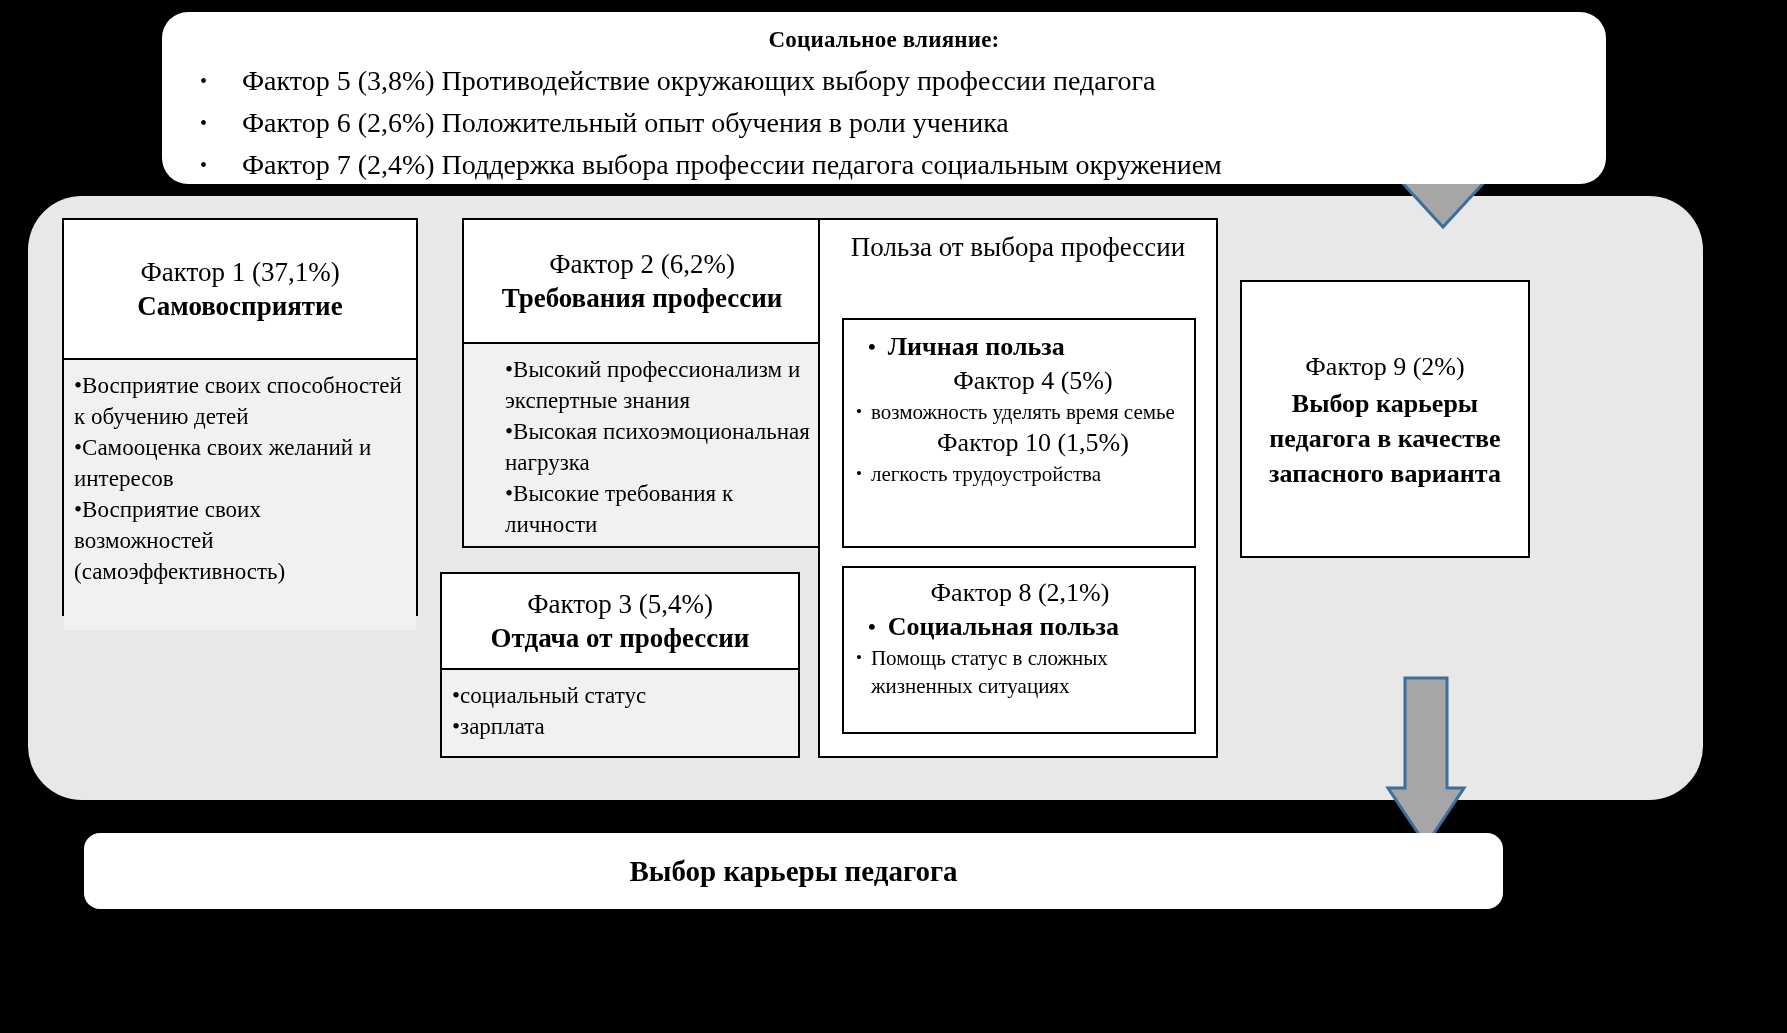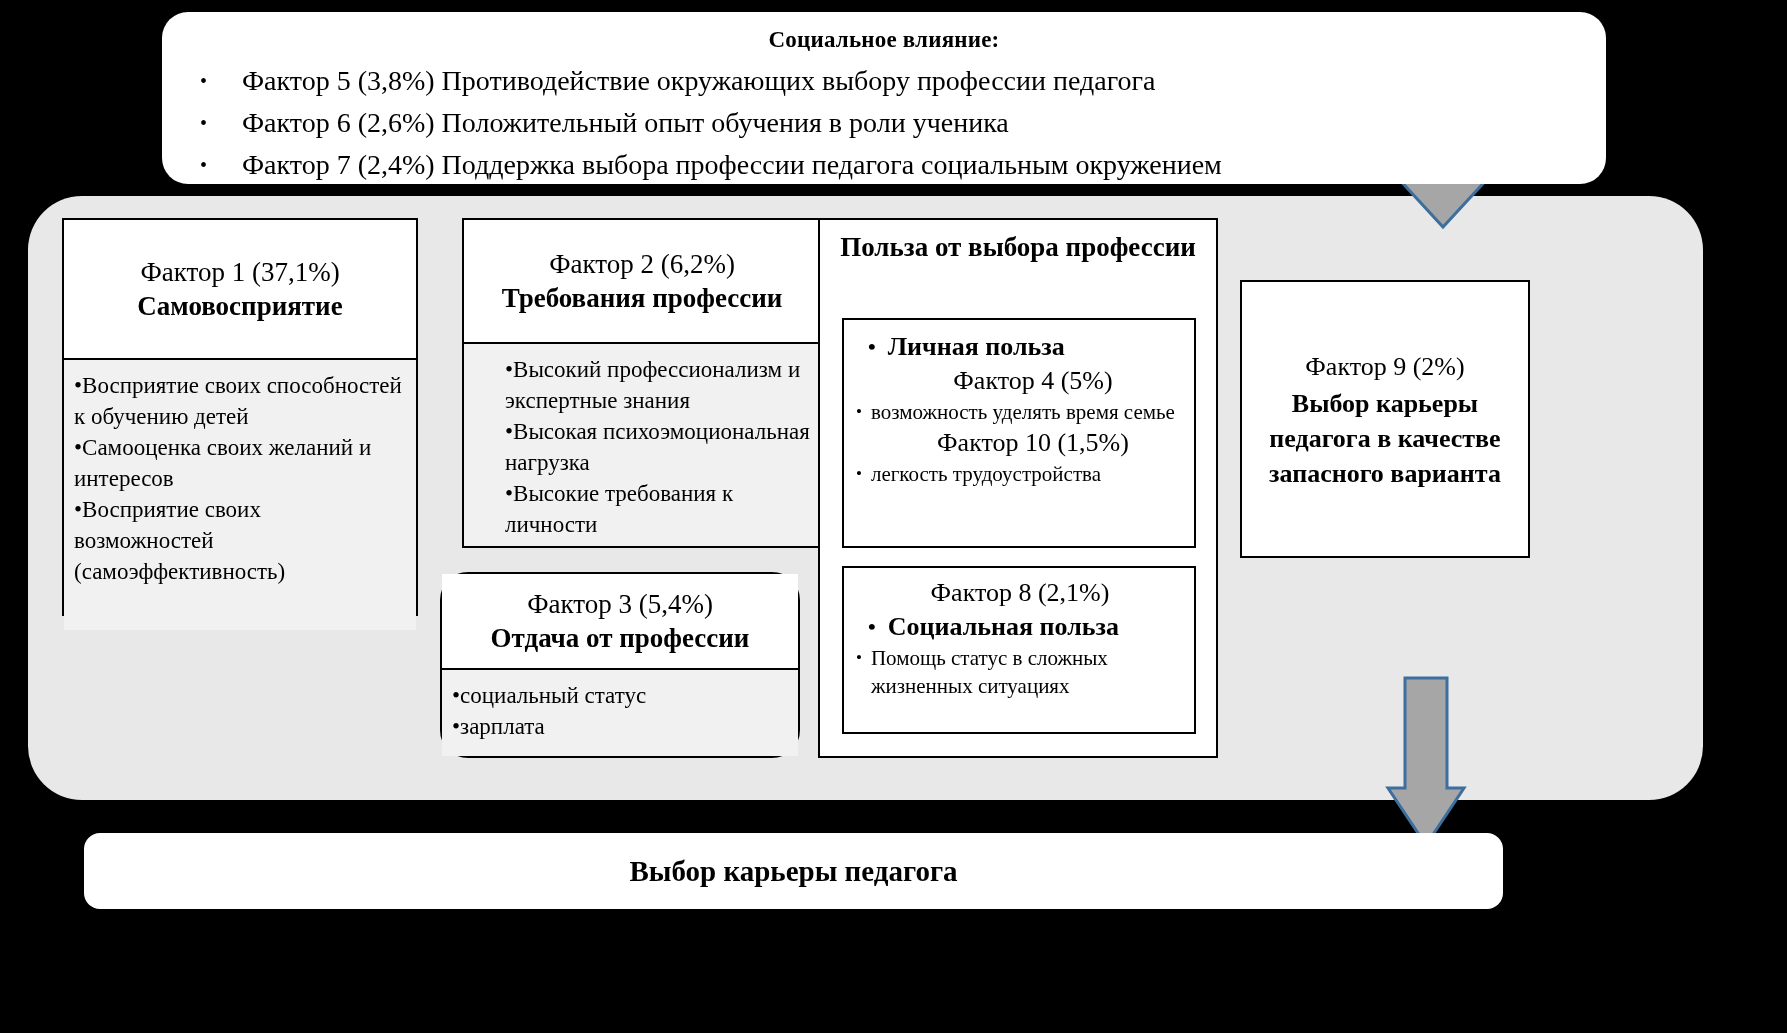--- a/index.html
+++ b/index.html
@@ -94,29 +94,29 @@
   #card-f1 .card-head { height: 140px; display: flex; flex-direction: column; justify-content: center; }
   #card-f1 .card-body { height: calc(100% - 124px); }
 
   
   #card-f2 { left: 462px; top: 218px; width: 360px; height: 330px; }
   #card-f2 .card-head { height: 124px; display: flex; flex-direction: column; justify-content: center; }
   #card-f2 .card-head .head-line1 { font-size: 27px; }
   #card-f2 .card-body { height: calc(100% - 124px); padding-left: 41px; }
 
   
-  #card-f3 { left: 440px; top: 572px; width: 360px; height: 186px; border-radius: 28px; }
+  #card-f3 { left: 440px; top: 572px; width: 360px; height: 186px; }
   #card-f3 .card-head { height: 96px; display: flex; flex-direction: column; justify-content: center; }
   #card-f3 .card-body { height: calc(100% - 96px); }
 
   
   #card-benefit { left: 818px; top: 218px; width: 400px; height: 540px; background: #ffffff; }
   #benefit-title {
     text-align: center;
-    font-weight: bold;
+    font-weight: normal;
     font-size: 27px;
     line-height: 34px;
     padding: 10px 14px 6px 14px;
   }
 
   
   #box-f4 {
     position: absolute;
     left: 22px;
     top: 98px;

